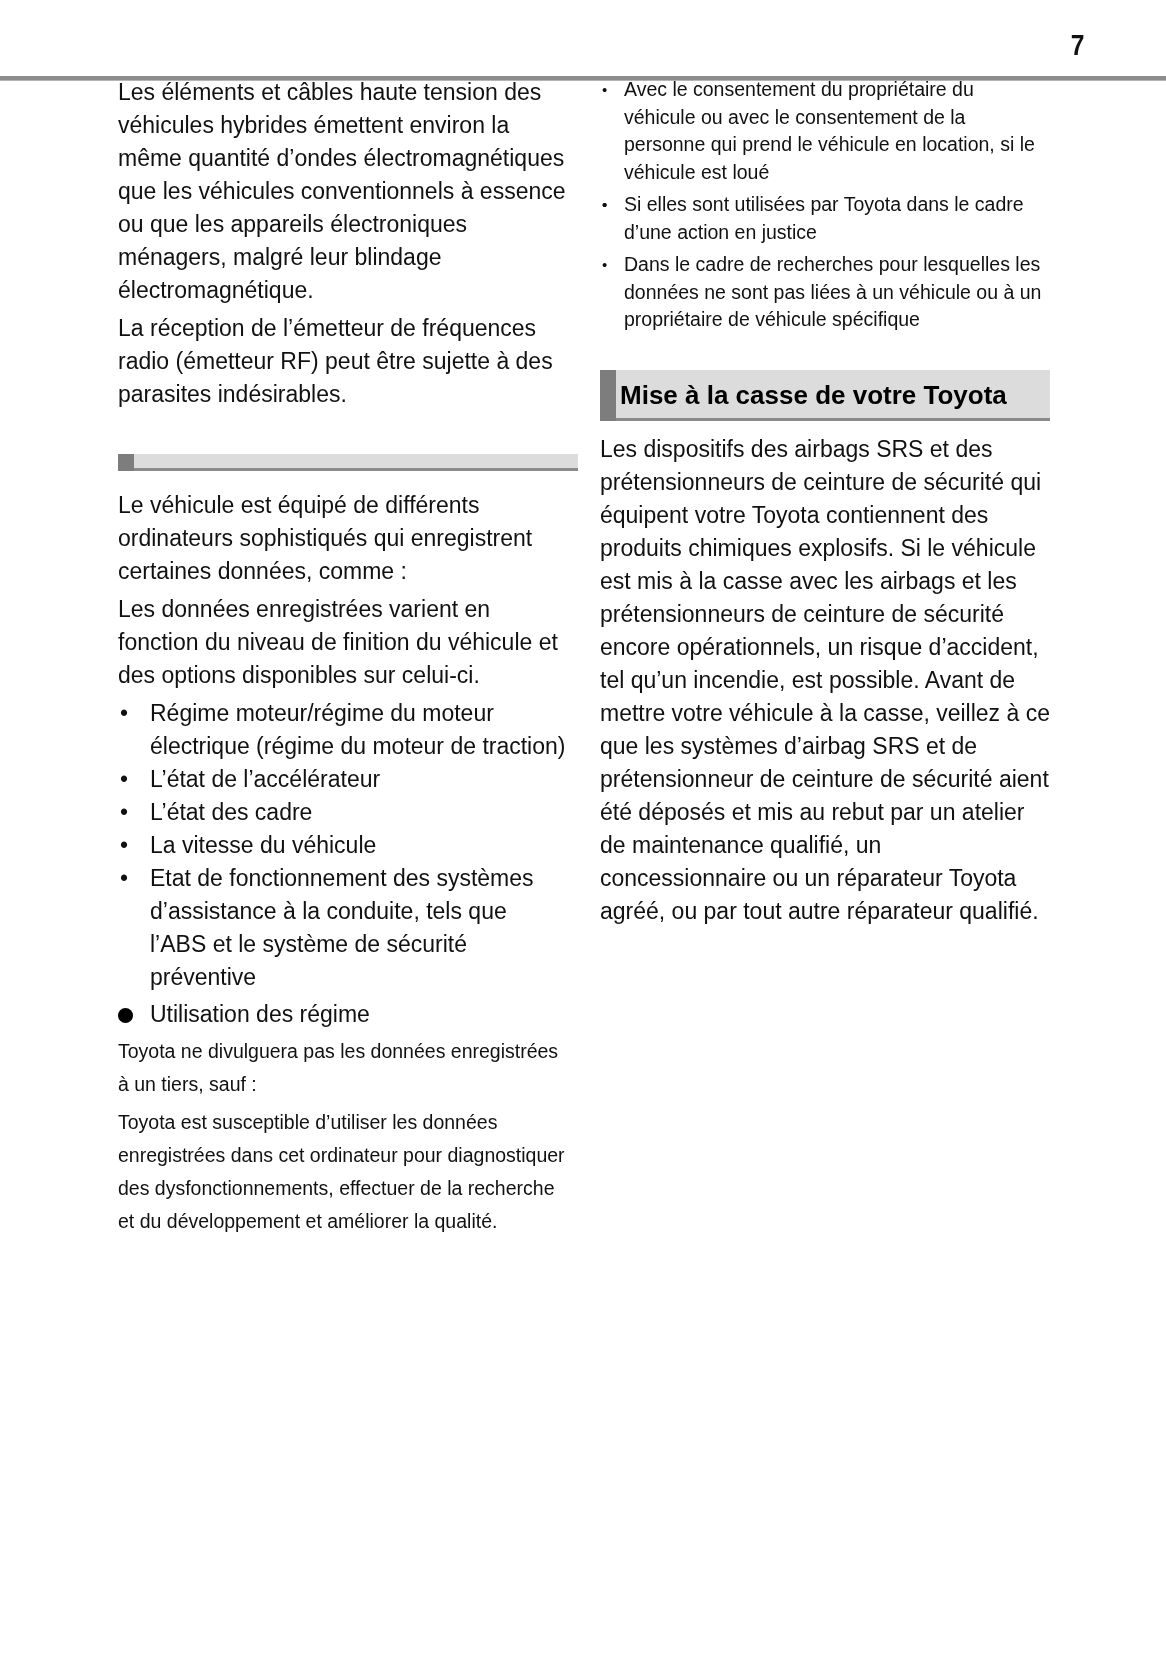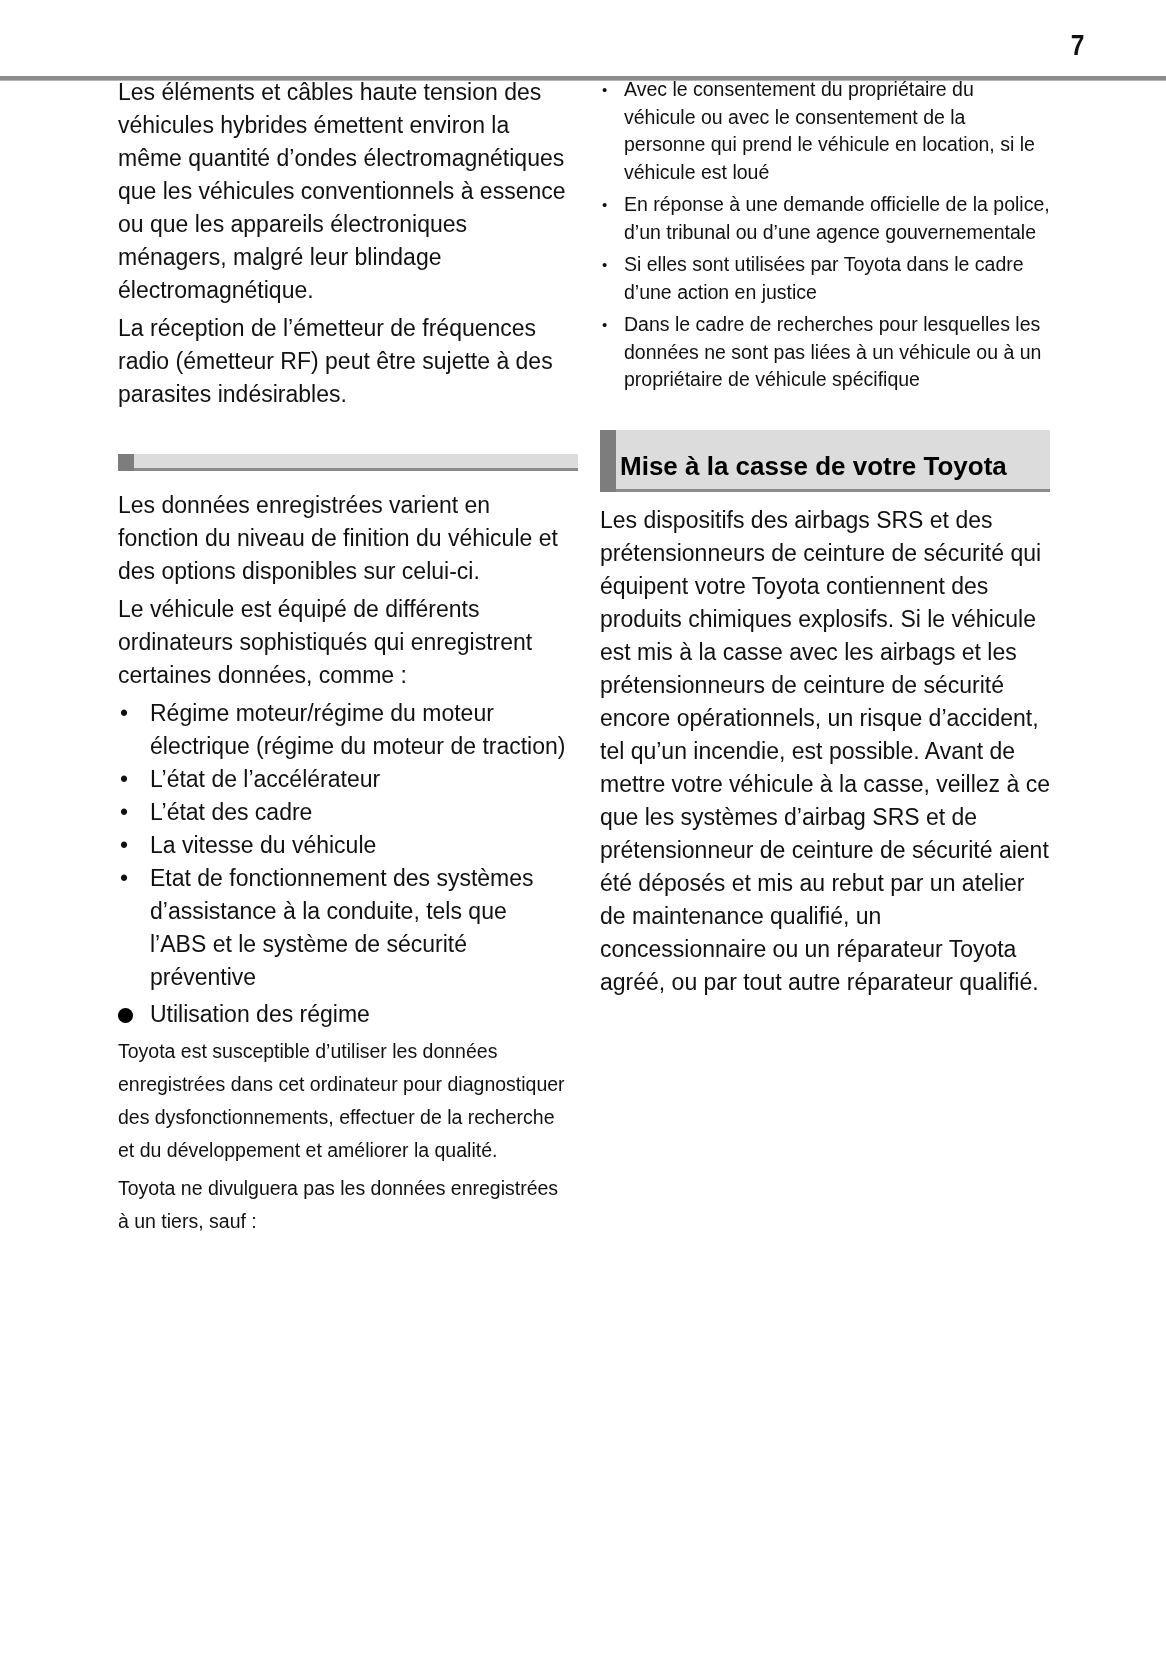--- a/index.html
+++ b/index.html
@@ -34,21 +34,21 @@
   .heading-box {
     position: relative; background: #dcdcdc;
     border-bottom: 3px solid #8a8a8a;
     padding: 6px 12px 8px 20px;
     font-weight: bold; font-size: 26px; line-height: 34px; color: #000;
   }
   .heading-box .bar {
     position: absolute; left: 0; top: 0; bottom: -3px; width: 16px; background: #7d7d7d;
   }
   .heading-left { margin: 43px 0 18px 0; width: 428px; }
-  .heading-right { margin: 36px 0 12px 0; width: 418px; padding-top: 19px; padding-bottom: 6px; }
+  .heading-right { margin: 36px 0 12px 0; width: 418px; padding-top: 8px; padding-bottom: 6px; }
 
   .sub-heading {
     position: relative; padding-left: 32px; font-size: 23px; line-height: 33px; margin: 4px 0 4px 0;
   }
   .sub-heading .round-bullet {
     position: absolute; left: 0; top: 10px; width: 15px; height: 15px; border-radius: 50%; background: #000;
   }
 </style>
 </head>
 <body>
@@ -57,44 +57,44 @@
 <div class="top-rule"></div>
 
 <div class="col col-left">
   <p class="p-lg">Les éléments et câbles haute tension des véhicules hybrides émettent environ la même quantité d’ondes électromagnétiques que les véhicules conventionnels à essence ou que les appareils électroniques ménagers, malgré leur blindage électromagnétique.</p>
   <p class="p-lg">La réception de l’émetteur de fréquences radio (émetteur RF) peut être sujette à des parasites indésirables.</p>
 
   <div class="heading-box heading-left">
     <span class="bar"></span>
   </div>
 
+  <p class="p-lg">Le véhicule est équipé de différents ordinateurs sophistiqués qui enregistrent certaines données, comme :</p>
   <p class="p-lg">Les données enregistrées varient en fonction du niveau de finition du véhicule et des options disponibles sur celui-ci.</p>
-  <p class="p-lg">Le véhicule est équipé de différents ordinateurs sophistiqués qui enregistrent certaines données, comme :</p>
 
   <ul class="bullets-lg">
     <li><span class="dot">•</span><span>Régime moteur/régime du moteur électrique (régime du moteur de traction)</span></li>
     <li><span class="dot">•</span><span>L’état de l’accélérateur</span></li>
     <li><span class="dot">•</span><span>L’état des cadre</span></li>
     <li><span class="dot">•</span><span>La vitesse du véhicule</span></li>
     <li><span class="dot">•</span><span>Etat de fonctionnement des systèmes d’assistance à la conduite, tels que l’ABS et le système de sécurité préventive</span></li>
   </ul>
 
   <div class="sub-heading">
     <span class="round-bullet"></span>
     <span>Utilisation des régime</span>
   </div>
 
+  <p class="p-sm">Toyota ne divulguera pas les données enregistrées à un tiers, sauf :</p>
   <p class="p-sm">Toyota est susceptible d’utiliser les données enregistrées dans cet ordinateur pour diagnostiquer des dysfonctionnements, effectuer de la recherche et du développement et améliorer la qualité.</p>
-  <p class="p-sm">Toyota ne divulguera pas les données enregistrées à un tiers, sauf :</p>
 </div>
 
 <div class="col col-right">
   <ul class="bullets-sm">
     <li><span class="dot">•</span><span>Avec le consentement du propriétaire du véhicule ou avec le consentement de la personne qui prend le véhicule en location, si le véhicule est loué</span></li>
-    <li><span class="dot">•</span><span>En réponse à une demande officielle de la police, d’un tribunal ou d’une agence gouvernementale</span></li>
+    <li><span class="dot">•</span></li>
     <li><span class="dot">•</span><span>Si elles sont utilisées par Toyota dans le cadre d’une action en justice</span></li>
     <li><span class="dot">•</span><span>Dans le cadre de recherches pour lesquelles les données ne sont pas liées à un véhicule ou à un propriétaire de véhicule spécifique</span></li>
   </ul>
 
   <div class="heading-box heading-right">
     <span class="bar"></span>
     <span>Mise à la casse de votre Toyota</span>
   </div>
 
   <p class="p-lg">Les dispositifs des airbags SRS et des prétensionneurs de ceinture de sécurité qui équipent votre Toyota contiennent des produits chimiques explosifs. Si le véhicule est mis à la casse avec les airbags et les prétensionneurs de ceinture de sécurité encore opérationnels, un risque d’accident, tel qu’un incendie, est possible. Avant de mettre votre véhicule à la casse, veillez à ce que les systèmes d’airbag SRS et de prétensionneur de ceinture de sécurité aient été déposés et mis au rebut par un atelier de maintenance qualifié, un concessionnaire ou un réparateur Toyota agréé, ou par tout autre réparateur qualifié.</p>

